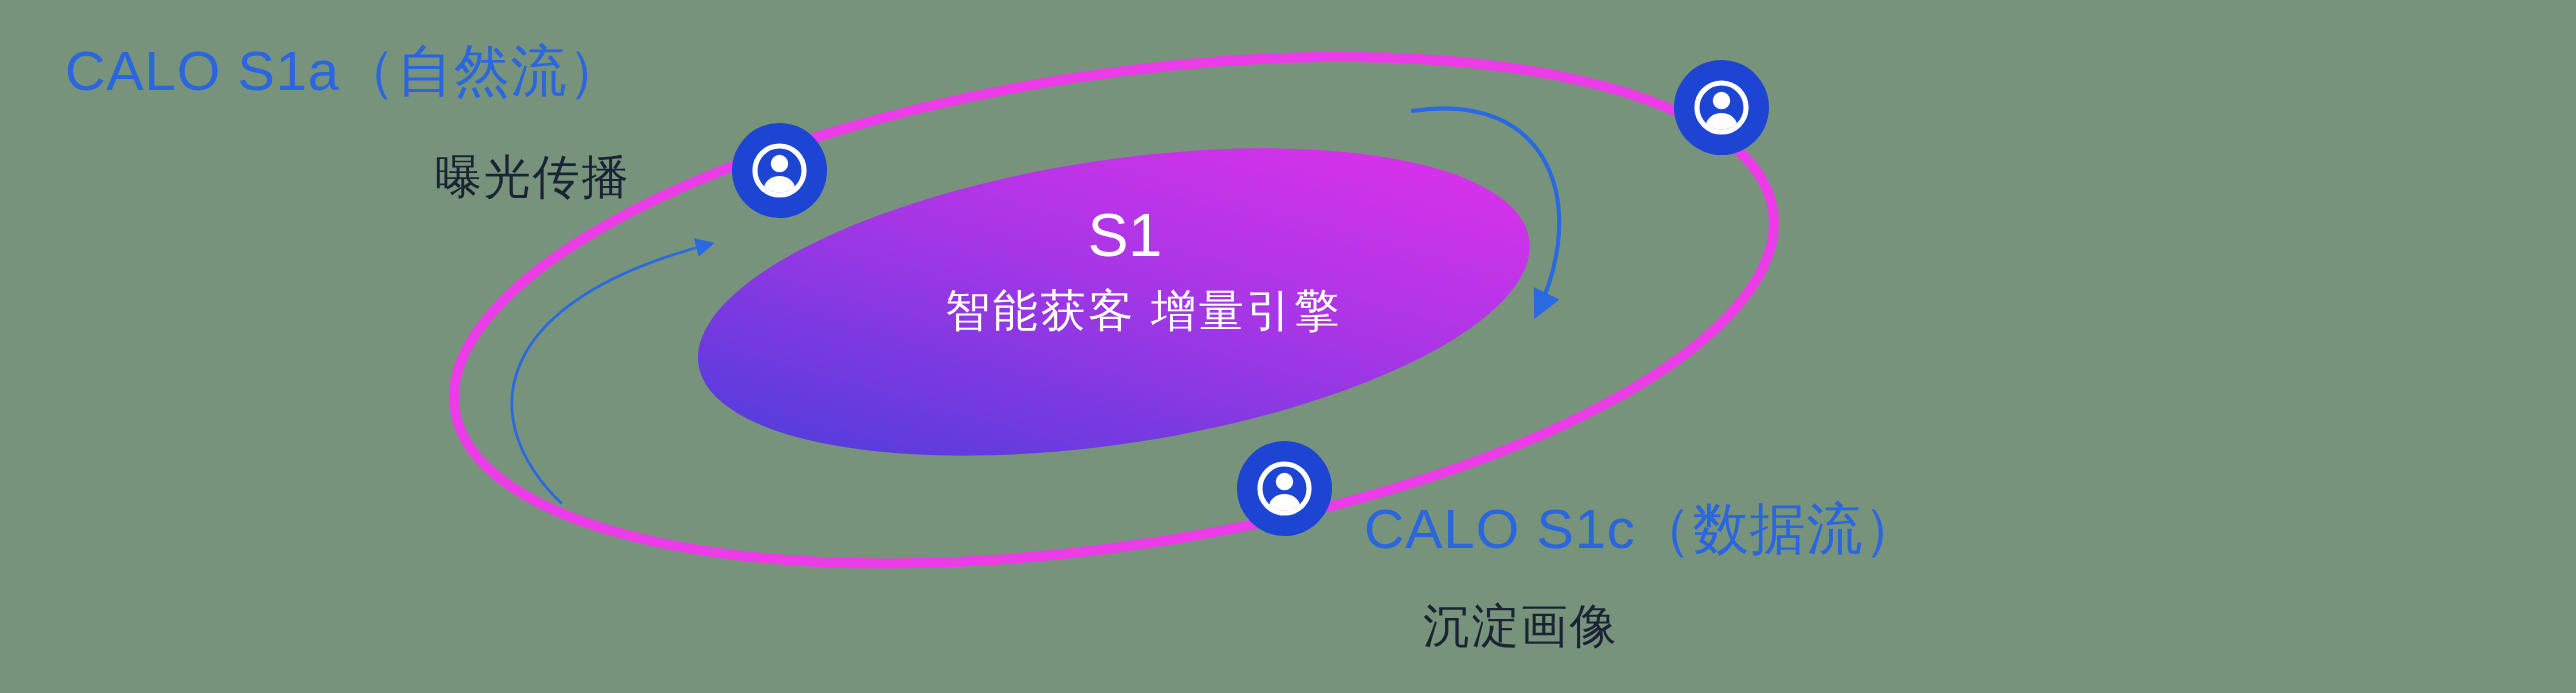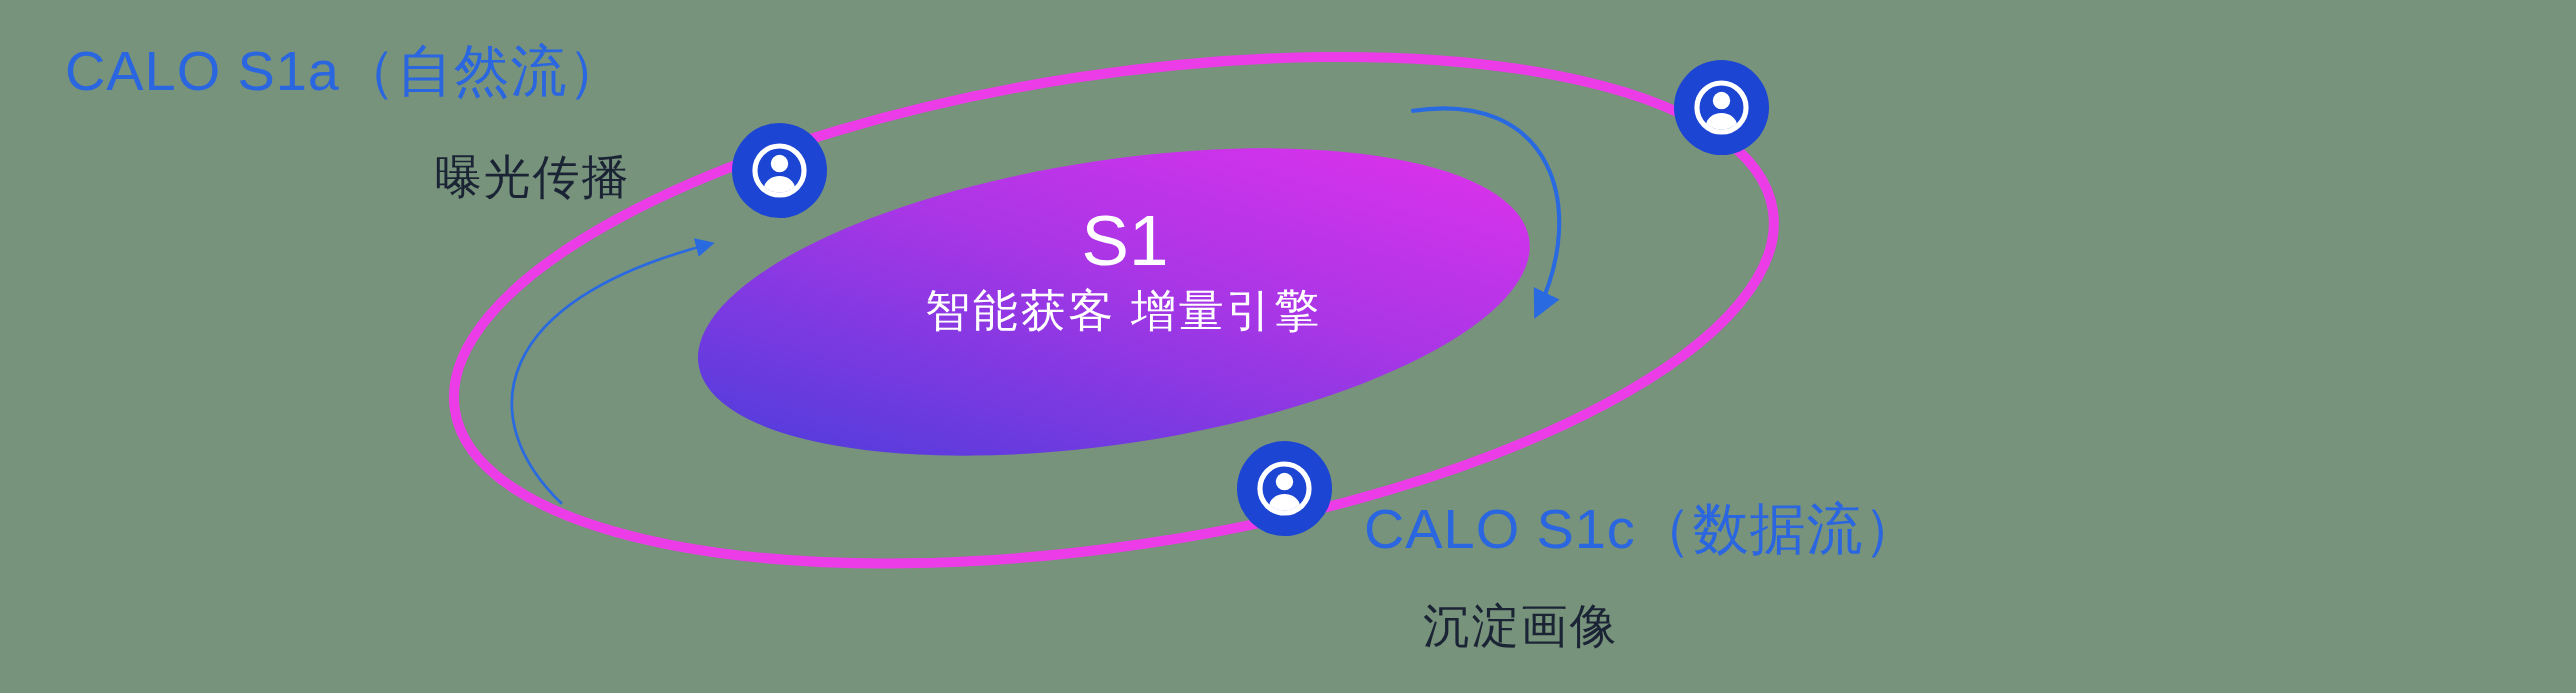--- a/index.html
+++ b/index.html
@@ -48,28 +48,28 @@
     display: block;
     width: 100%;
     height: 100%;
   }
   .core-title {
     position: absolute;
     left: 943px;
     top: 202px;
     width: 364px;
     text-align: center;
-    font-size: 71px;
+    font-size: 61px;
     font-weight: 500;
     line-height: 1.1;
     color: #ffffff;
   }
   .core-subtitle {
     position: absolute;
-    left: 846px;
+    left: 866px;
     top: 286px;
     width: 555px;
     text-align: center;
     font-size: 45px;
     font-weight: 500;
     line-height: 1.1;
     color: #ffffff;
     white-space: nowrap;
     letter-spacing: 2.7px;
   }

